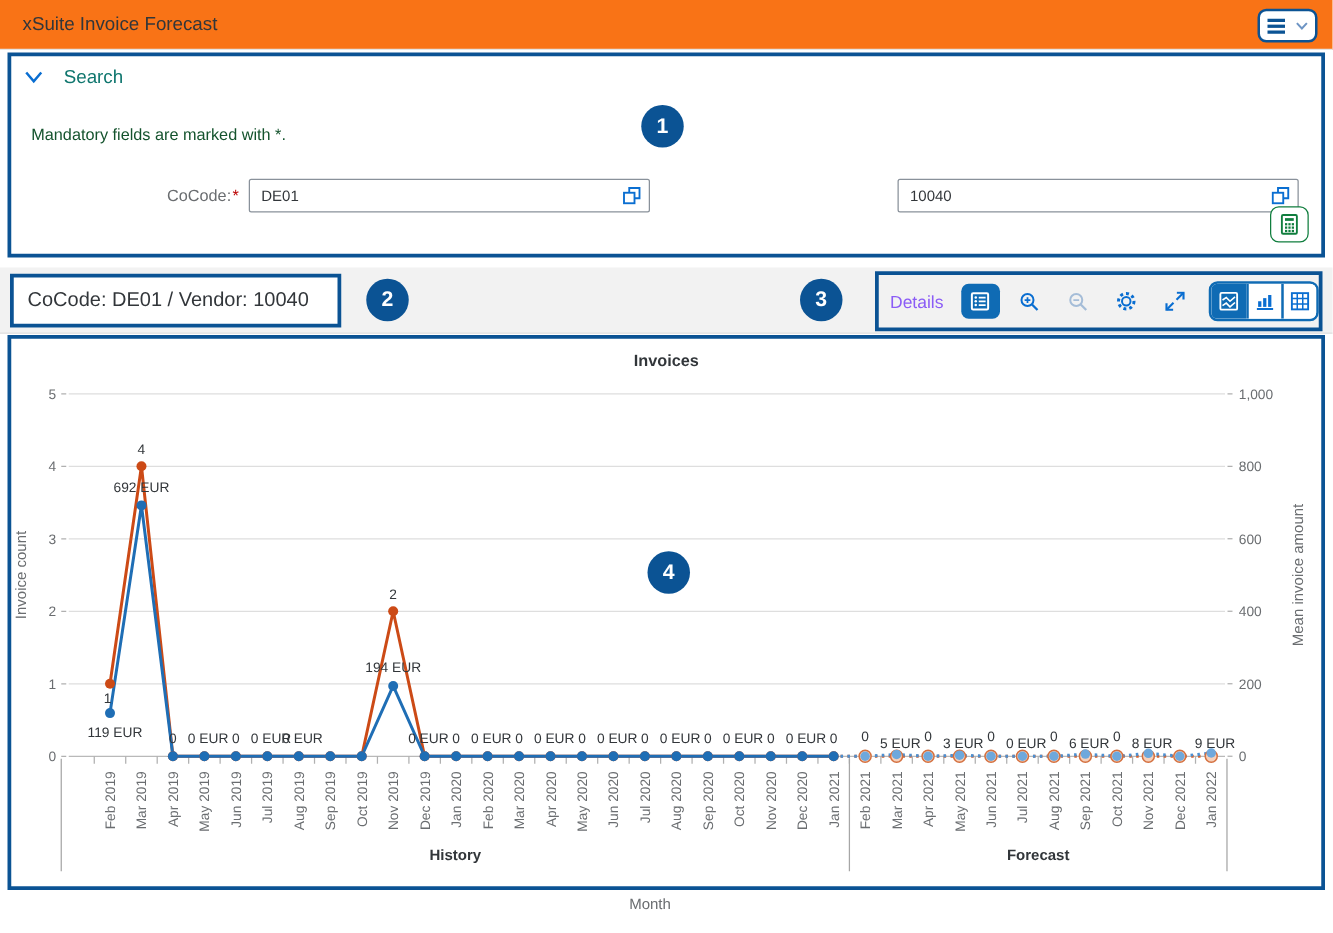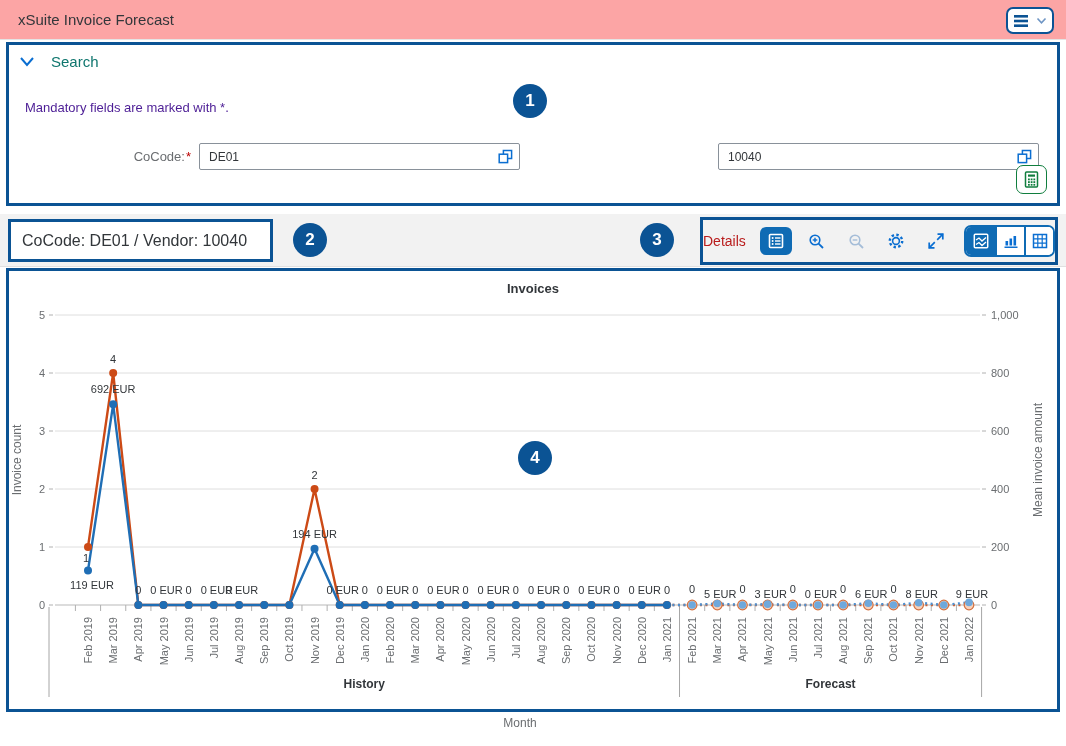--- a/index.html
+++ b/index.html
@@ -1,41 +1,41 @@
 <!DOCTYPE html>
 <html><head>
 <meta charset="utf-8">
 <style>
   * { margin:0; padding:0; box-sizing:border-box; }
   html,body { width:1066px; height:746px; background:#fff; overflow:hidden;
     font-family:"Liberation Sans","DejaVu Sans",sans-serif; }
 
   
-  .header { position:absolute; left:0; top:0; width:1066px; height:40px; background:#fca5a5; border-bottom:1px solid #e4e4e4; }
+  .header { position:absolute; left:0; top:0; width:1066px; height:40px; background:#f97316; border-bottom:1px solid #e4e4e4; }
   .header-title { position:absolute; left:18px; top:0; line-height:39px; font-size:15px; color:#32363a; }
   .menu-btn { position:absolute; right:12px; top:7px; width:48px; height:27px; border:2px solid #0b5394; border-radius:7px; background:#fff; display:flex; align-items:center; justify-content:center; gap:5px; cursor:pointer; }
 
   
   .search-panel { position:absolute; left:6px; top:42px; width:1054px; height:164px; border:3px solid #0b5394; background:#fff; }
   .search-head { position:absolute; left:10px; top:8px; display:flex; align-items:center; gap:16px; }
   .search-title { font-size:15px; color:#0f766e; }
-  .mandatory-hint { position:absolute; left:16px; top:55px; font-size:13px; color:#4c1d95; }
+  .mandatory-hint { position:absolute; left:16px; top:55px; font-size:13px; color:#14532d; }
   .field-label { position:absolute; font-size:13px; color:#6a6d70; text-align:right; top:98px; line-height:27px; }
   .req { color:#b00; margin-left:1px; }
   .input-wrap { position:absolute; top:98px; width:321px; height:27px; }
   .input-wrap input { width:100%; height:100%; border:1px solid #89919a; border-radius:2px; font-size:12px; color:#32363a; padding:0 28px 0 9px; font-family:inherit; outline:none; }
   .vh-icon { position:absolute; right:7px; top:6px; }
   .calc-btn { position:absolute; right:10px; bottom:9px; width:31px; height:29px; border:1px solid #107e3e; border-radius:7px; background:#fff; display:flex; align-items:center; justify-content:center; cursor:pointer; }
 
   
   .toolbar-strip { position:absolute; left:0; top:214px; width:1066px; height:53px; background:#f2f2f2; border-bottom:1px solid #e0e0e0; }
   .context-box { position:absolute; left:8px; top:5px; width:265px; height:43px; border:3px solid #0b5394; background:#fff; display:flex; align-items:center;text-align:center; }
   .context-label { padding-left:11px; font-size:16px; color:#32363a; white-space:nowrap; }
   .tools-box { position:absolute; left:700px; top:3px; width:358px; height:48px; border:3px solid #0b5394; display:flex; align-items:center; }
-  .details-label { font-size:14px; color:#b91c1c; }
+  .details-label { font-size:14px; color:#8b5cf6; margin-left:9px; }
   .icon-btn { width:32px; height:28px; border:none; background:transparent; display:flex; align-items:center; justify-content:center; cursor:pointer; border-radius:6px; }
   .icon-btn.toggled { background:#0f6bb4; }
   .seg-group { display:flex; border:2px solid #0f6bb4; border-radius:7px; overflow:hidden; background:#fff; margin-left:12px; }
   .seg-btn { width:29px; height:28px; display:flex; align-items:center; justify-content:center; background:#fff; border:none; cursor:pointer; }
   .seg-btn + .seg-btn { border-left:2px solid #0f6bb4; }
   .seg-btn.selected { background:#0f6bb4; }
 
   
   .chart-panel { position:absolute; left:6px; top:268px; width:1054px; height:444px; border:3px solid #0b5394; background:#fff; }
   .chart-title { position:absolute; left:0; top:10px; width:100%; text-align:center; font-size:13px; font-weight:bold; color:#32363a; }

